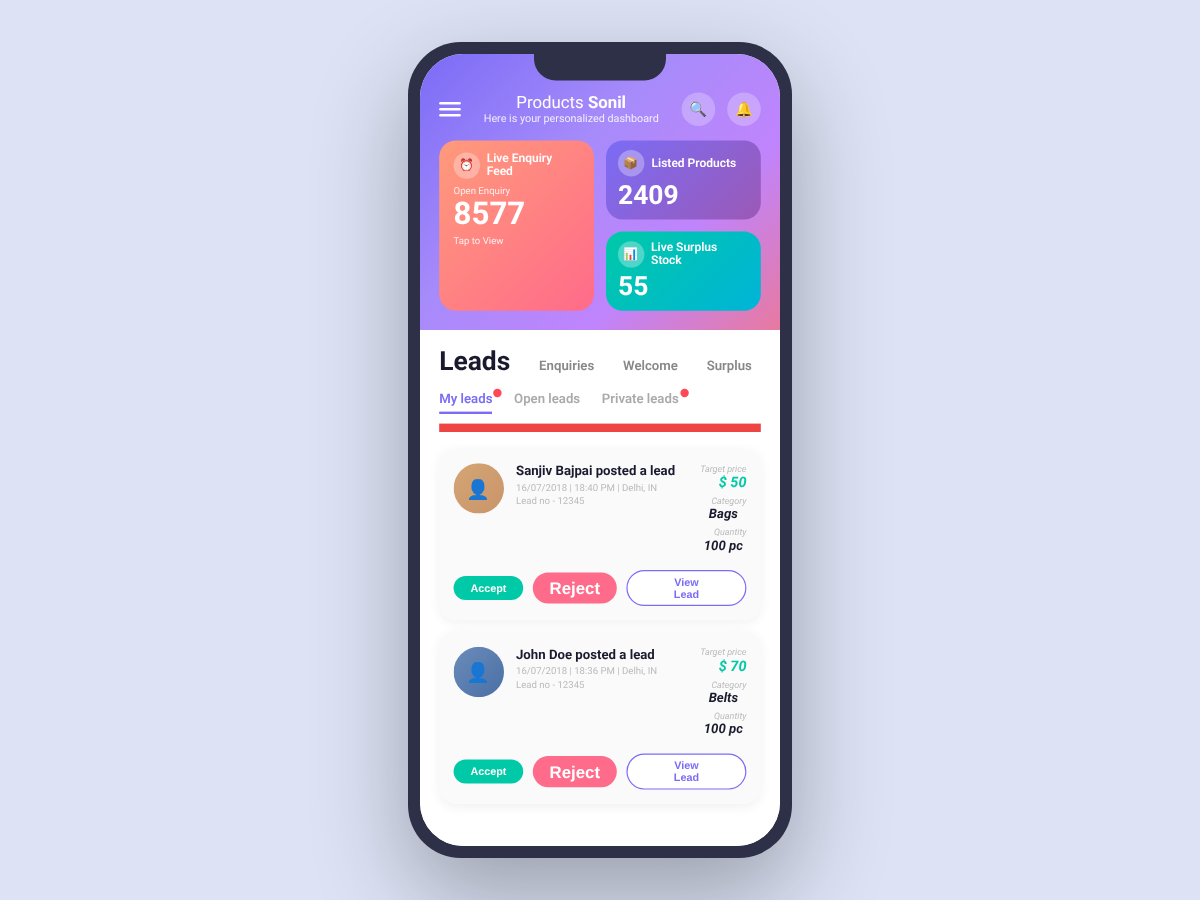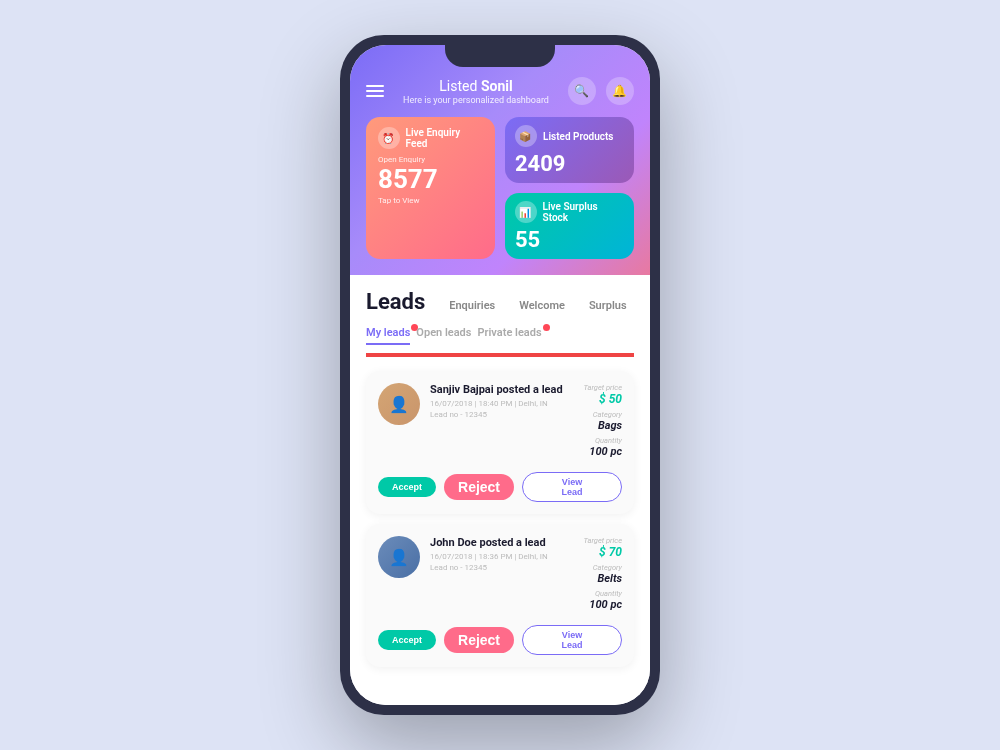--- a/index.html
+++ b/index.html
@@ -210,23 +210,23 @@
       font-size: 11px;
       font-weight: 600;
       color: #888;
       cursor: pointer;
       padding-bottom: 2px;
     }
 
     
     .sub-tabs {
       display: flex;
-      gap: 6px;
+      gap: 18px;
       margin-bottom: 14px;
-      border-bottom: 4px solid #ef4444;
+      border-bottom: 7px solid #ef4444;
       padding-bottom: 8px;
     }
 
     .sub-tab {
       font-size: 11px;
       font-weight: 600;
       color: #aaa;
       cursor: pointer;
       padding-bottom: 4px;
       position: relative;
@@ -315,20 +315,21 @@
       font-size: 7.5px;
       color: #bbb;
       line-height: 1.2;
     }
 
     .detail-value {
       font-size: 11px;
       font-weight: 700;
       color: #1a1a2e;
       margin-bottom: 4px;
+      text-align: center;
     }
 
     .detail-price {
       font-size: 12px;
       font-weight: 700;
       color: #00c9a7;
       margin-bottom: 4px;
     }
 
     .lead-actions {
@@ -394,21 +395,21 @@
 
       <div class="header-area">
         <div class="header-top">
           <div class="hamburger-icon">
             <span></span>
               <span></span>
               <span></span>
           </div>
           <div class="header-title">
             <div class="welcome-text">
-              <span>Listed </span><span class="name-bold">Sonil</span>
+              <span>Products </span><span class="name-bold">Sonil</span>
             </div>
             <div class="subtitle">Here is your personalized dashboard</div>
           </div>
           <div class="header-icons">
             <div class="icon-circle">🔍</div>
             <div class="icon-circle">🔔</div>
           </div>
         </div>
 
         <div class="cards-grid">

